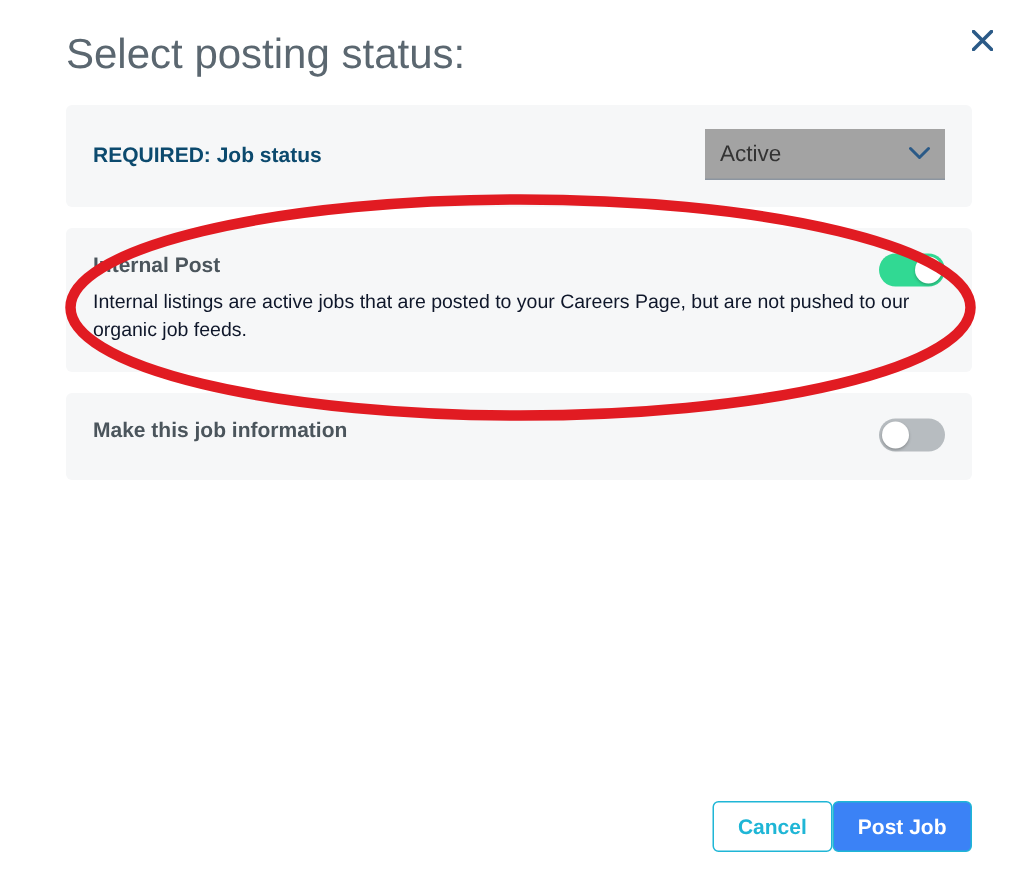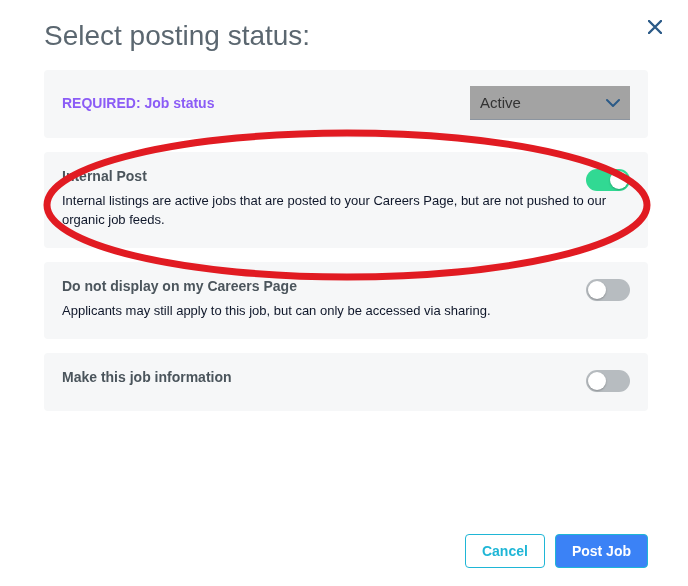--- a/index.html
+++ b/index.html
@@ -44,21 +44,21 @@
       margin-bottom: 14px;
     }
     .row {
       display: flex;
       align-items: center;
       justify-content: space-between;
     }
     .req-label {
       font-size: 14px;
       font-weight: 700;
-      color: #8b5cf6;
+      color: #0c4a6e;
     }
     .select-wrap {
       position: relative;
       width: 160px;
       height: 34px;
       background: #a3a3a3;
       border-bottom: 1.5px solid #8c95a0;
       display: flex;
       align-items: center;
       padding: 0 10px;
@@ -117,21 +117,20 @@
     }
     .opt-head {
       display: flex;
       align-items: center;
       justify-content: space-between;
     }
     .footer {
       margin-top: auto;
       display: flex;
       justify-content: flex-end;
-      gap: 10px;
       padding-top: 12px;
     }
     .btn {
       font-size: 14px;
       font-weight: 600;
       padding: 8px 16px;
       border-radius: 4px;
       cursor: pointer;
       border: 1.5px solid transparent;
     }
@@ -189,29 +188,20 @@
   <div class="card">
     <div class="opt-head">
       <span class="opt-title">Internal Post</span>
       <div class="toggle on">
         <div class="knob"></div>
       </div>
     </div>
     <p class="opt-desc">Internal listings are active jobs that are posted to your Careers Page, but are not pushed to our organic job feeds.</p>
   </div>
 
-  <div class="card">
-    <div class="opt-head">
-      <span class="opt-title">Do not display on my Careers Page</span>
-      <div class="toggle off">
-        <div class="knob"></div>
-      </div>
-    </div>
-    <p class="opt-desc">Applicants may still apply to this job, but can only be accessed via sharing.</p>
-  </div>
 
   <div class="card">
     <div class="opt-head">
       <span class="opt-title">Make this job information</span>
       <div class="toggle off">
         <div class="knob"></div>
       </div>
     </div>
   </div>
 

